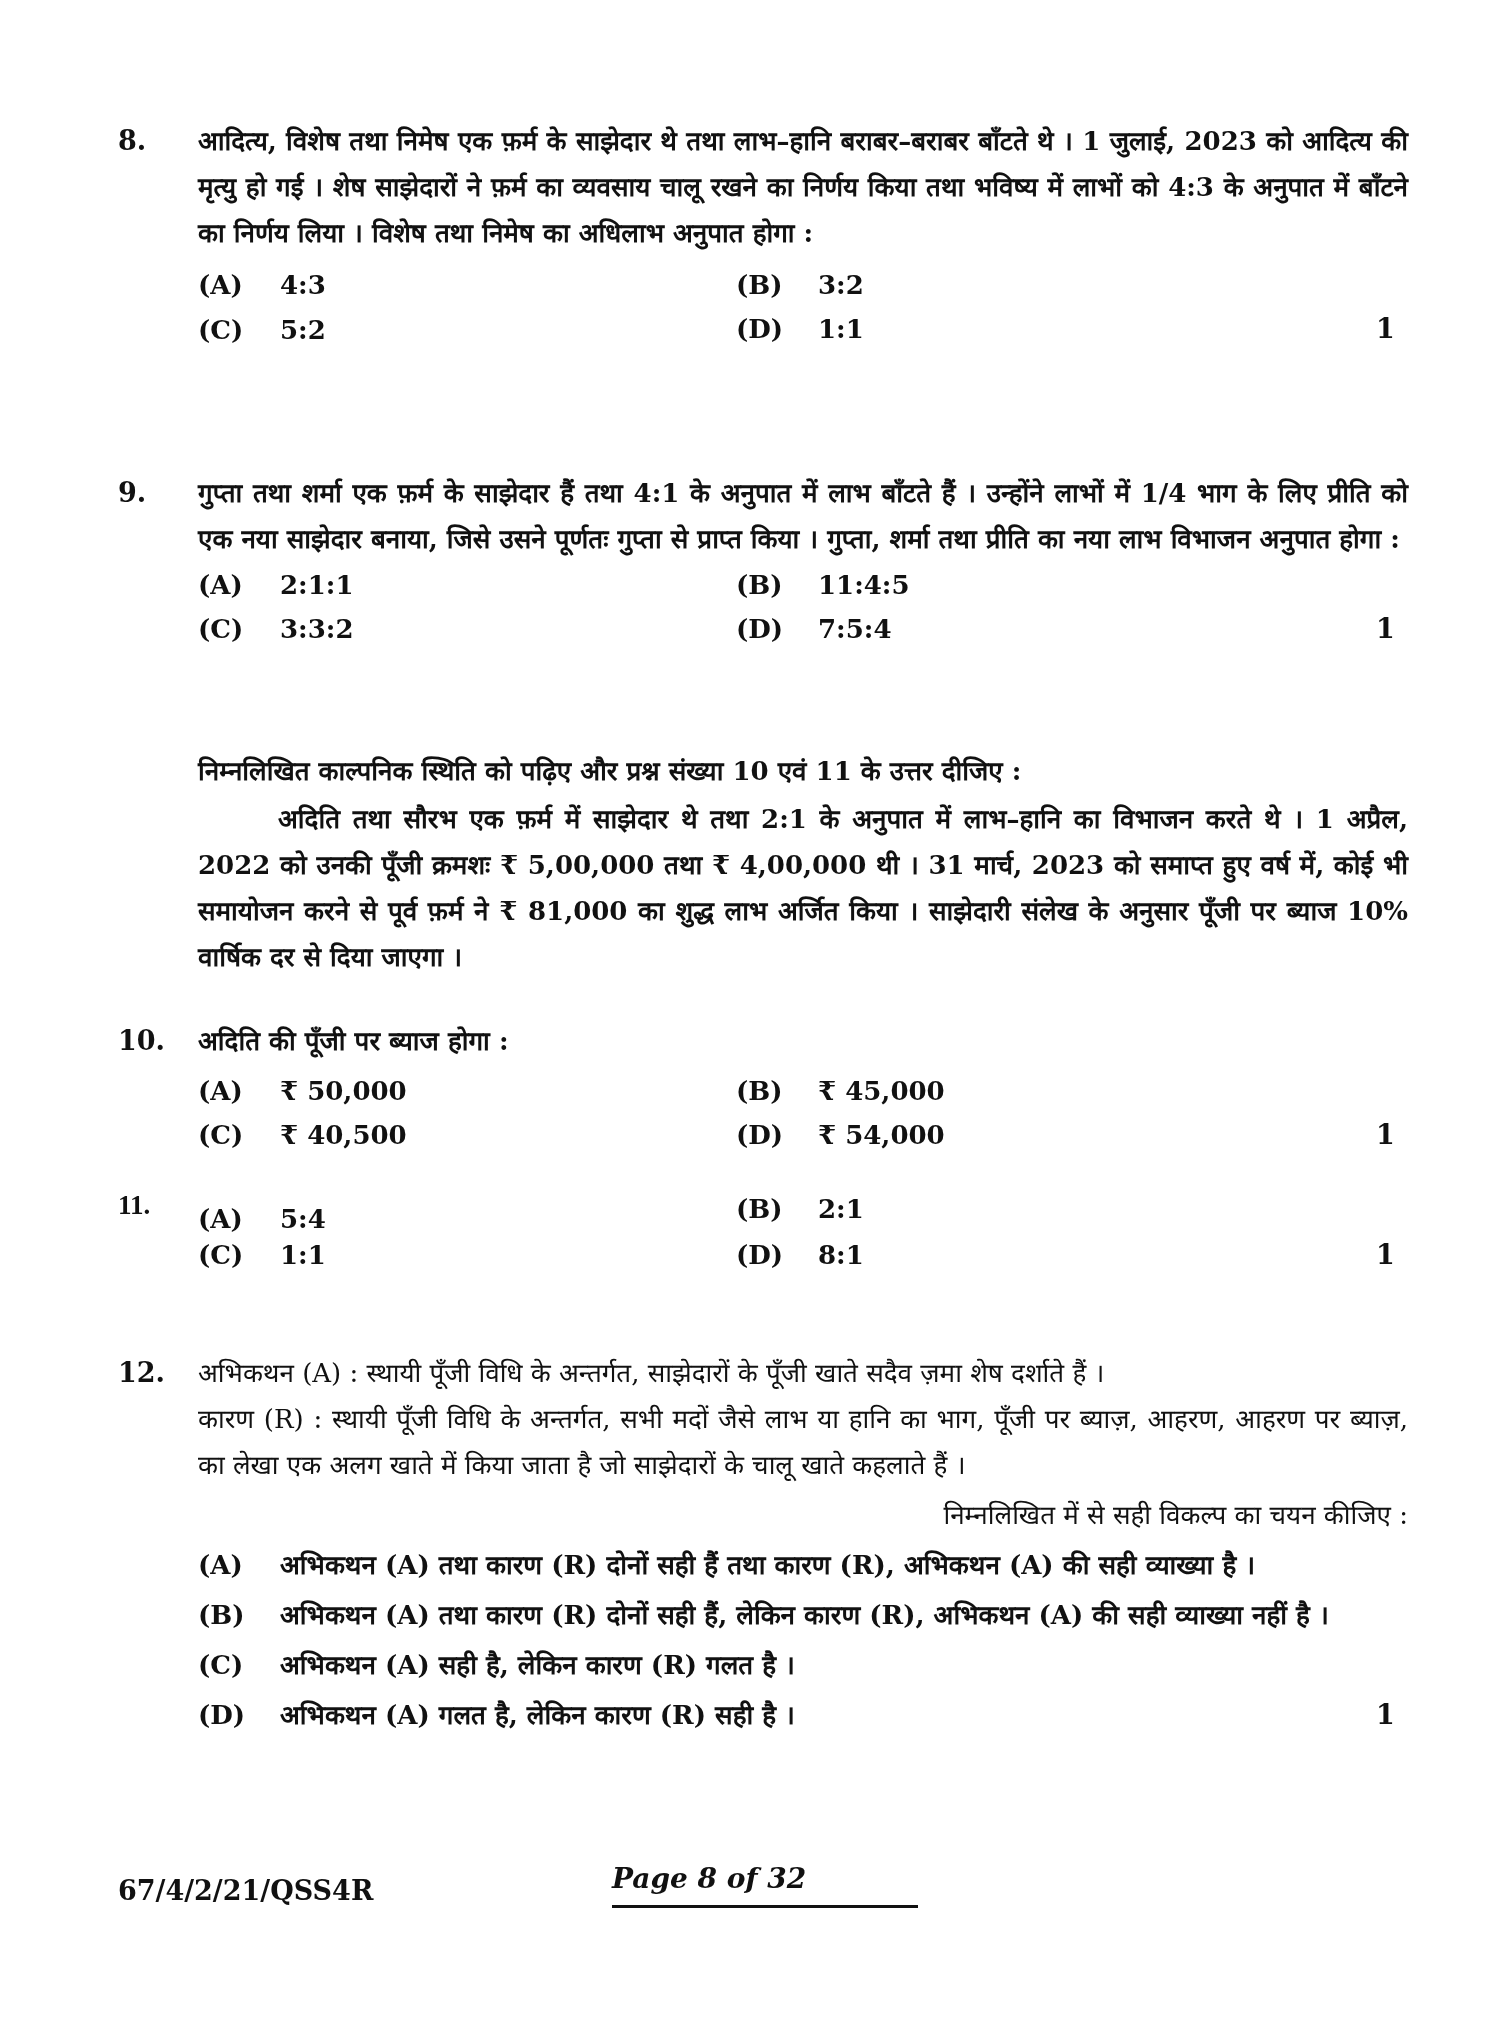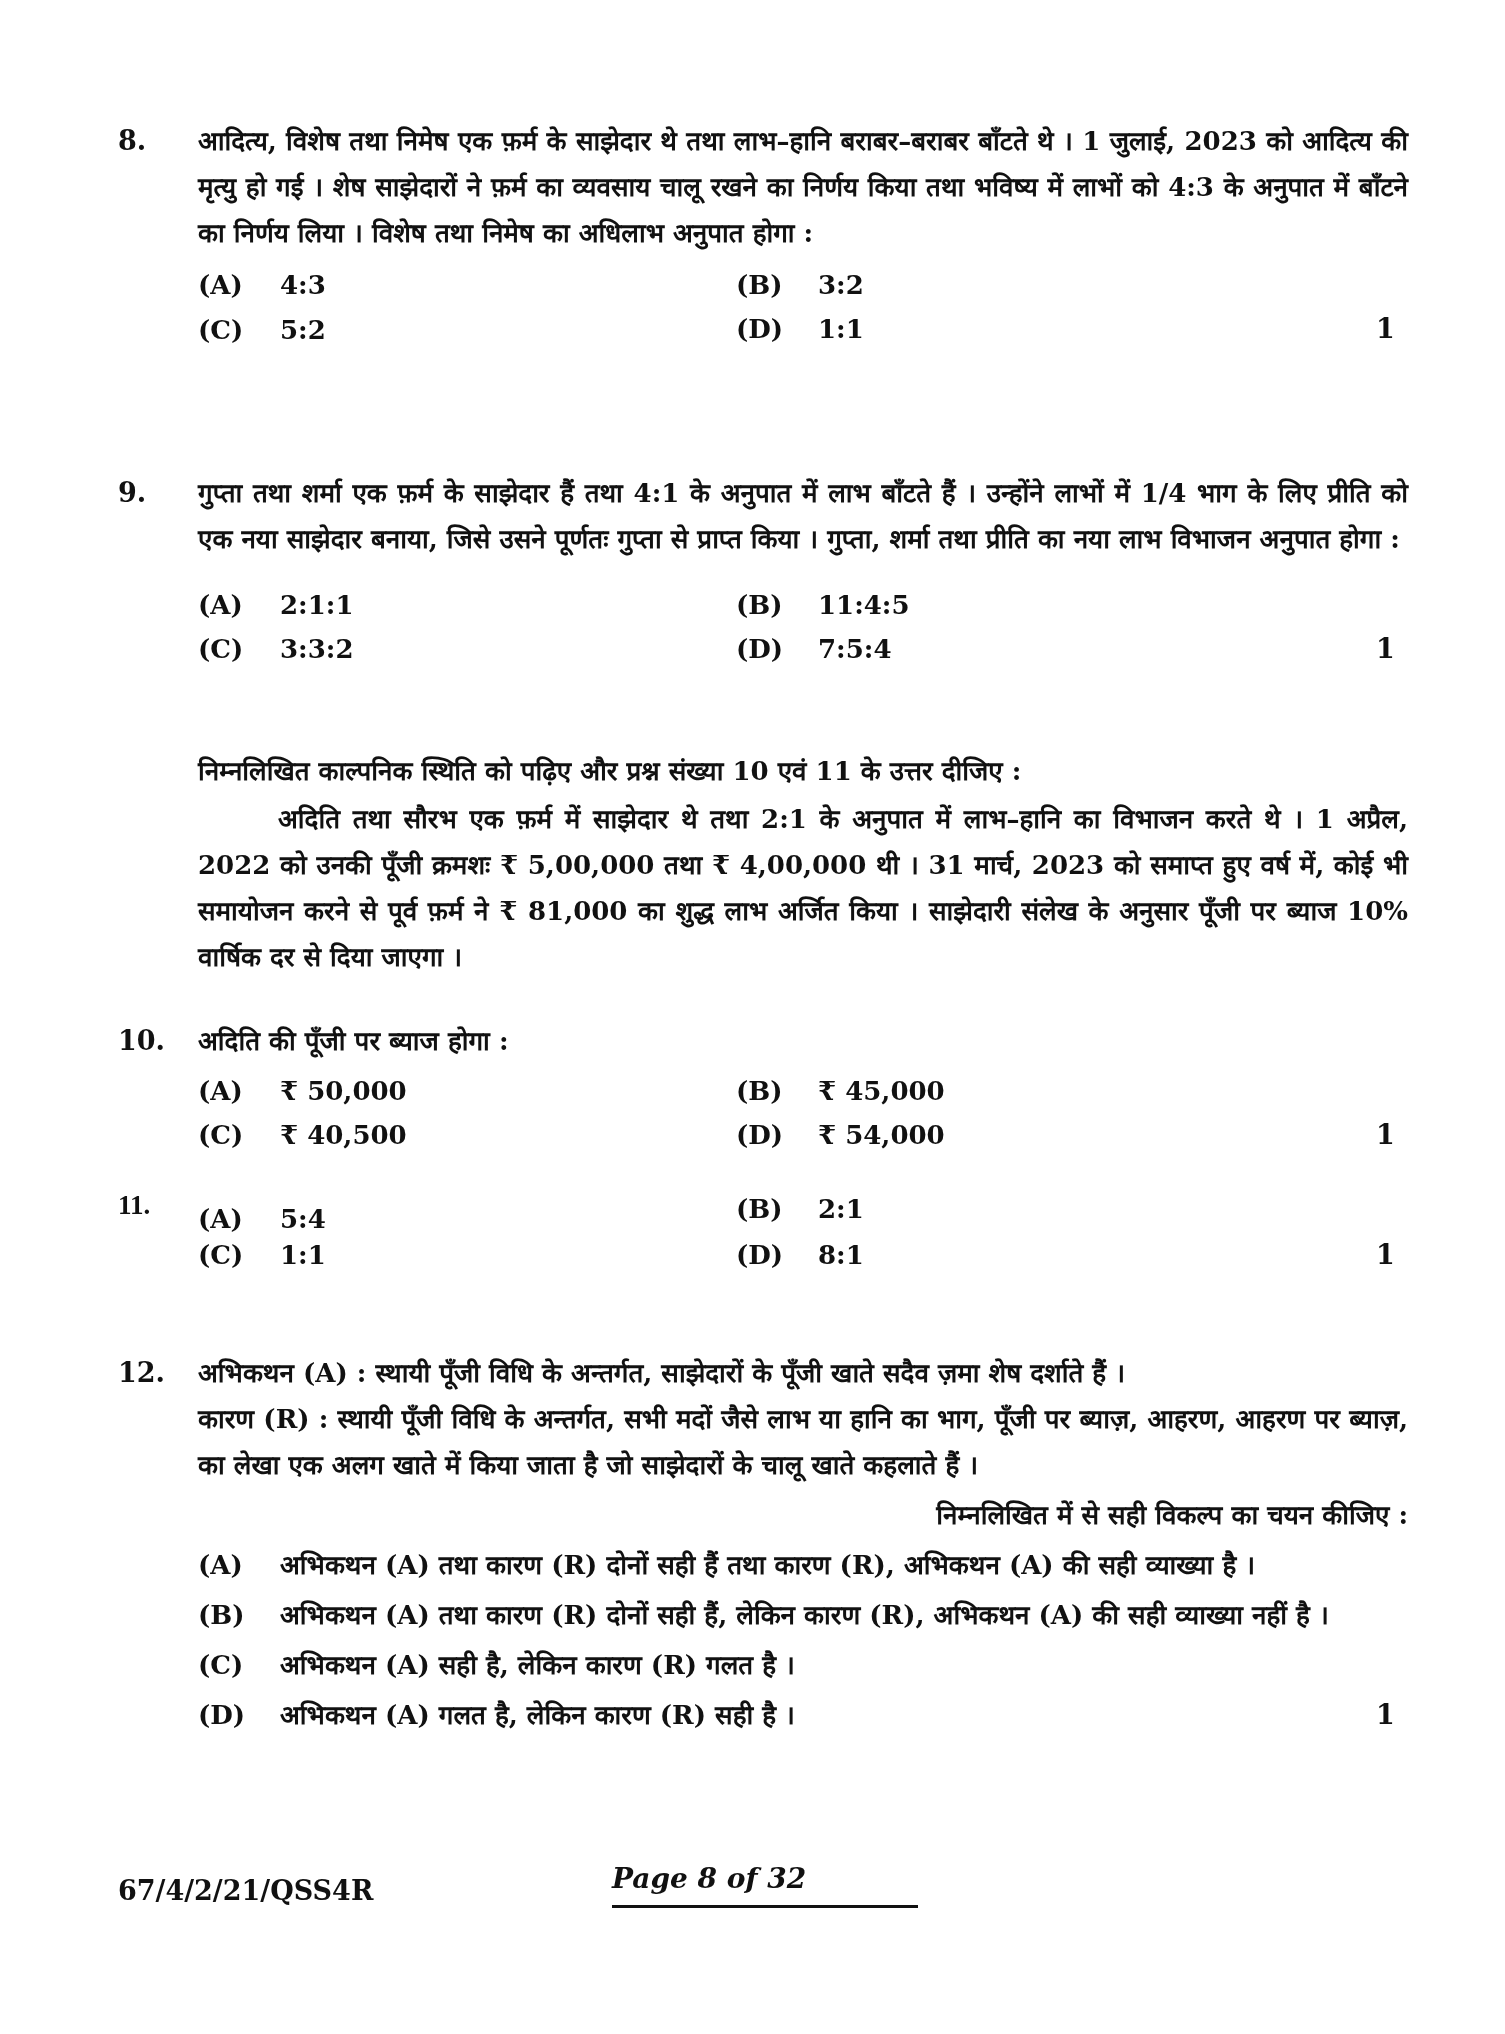--- a/index.html
+++ b/index.html
@@ -11,21 +11,21 @@
   .page { position: absolute; left: 0; top: 0; width: 1505px; height: 2034px; }
   .q { position: absolute; left: 118px; width: 1290px; }
   .qnum { position: absolute; left: 0; top: 0; font-size: 27px; font-weight: bold; }
   .qbody { margin-left: 80px; font-size: 26px; line-height: 46px; font-weight: bold; text-align: justify; width: 1210px; }
   .opts { position: relative; margin-left: 80px; height: 92px; font-size: 26px; font-weight: bold; }
   .opt { position: absolute; height: 46px; line-height: 46px; }
   .opt .lbl { display: inline-block; width: 82px; }
   .mark { position: absolute; left: 1258px; font-size: 27px; font-weight: bold; line-height: 46px; }
   .instr { position: absolute; left: 198px; width: 1210px; font-size: 26px; font-weight: bold; line-height: 46px; }
   .passage { position: absolute; left: 198px; width: 1210px; font-size: 26px; font-weight: bold; line-height: 46px; text-align: justify; text-indent: 80px; }
-  .ar { margin-left: 80px; width: 1210px; font-size: 26px; font-weight: bold; line-height: 46px; }
+  .ar { margin-left: 80px; width: 1210px; font-size: 26px; font-weight: normal; line-height: 46px; }
   .ar-opt { position: relative; margin-left: 80px; width: 1210px; font-size: 26px; font-weight: bold; line-height: 46px; }
   .ar-opt .lbl { position: absolute; left: 0; top: 0; }
   .ar-opt .txt { display: block; margin-left: 82px; text-align: justify; }
   .footer-code { position: absolute; left: 118px; top: 1875px; font-size: 27px; font-weight: bold; }
   .footer-page { position: absolute; left: 612px; top: 1862px; width: 306px; text-align: left; font-size: 28px; font-weight: bold; font-style: italic; border-bottom: 3px solid #111; padding-bottom: 10px; }
 </style>
 </head>
 <body>
 
 <div class="page">
@@ -38,21 +38,21 @@
       <div class="opt" style="left:538px;top:0;"><span class="lbl">(B)</span><span>3:2</span></div>
       <div class="opt" style="left:0;top:45px;"><span class="lbl">(C)</span><span>5:2</span></div>
       <div class="opt" style="left:538px;top:44px;"><span class="lbl">(D)</span><span>1:1</span></div>
       <span class="mark" style="top:44px;left:1178px;">1</span>
     </div>
   </div>
 
   <div class="q" style="top:470px;">
     <span class="qnum" style="line-height:46px;">9.</span>
     <div class="qbody">गुप्ता तथा शर्मा एक फ़र्म के साझेदार हैं तथा 4:1 के अनुपात में लाभ बाँटते हैं । उन्होंने लाभों में 1/4 भाग के लिए प्रीति को एक नया साझेदार बनाया, जिसे उसने पूर्णतः गुप्ता से प्राप्त किया । गुप्ता, शर्मा तथा प्रीति का नया लाभ विभाजन अनुपात होगा :</div>
-    <div class="opts" style="margin-top:20px;">
+    <div class="opts" style="margin-top:0;">
       <div class="opt" style="left:0;top:0;"><span class="lbl">(A)</span><span>2:1:1</span></div>
       <div class="opt" style="left:538px;top:0;"><span class="lbl">(B)</span><span>11:4:5</span></div>
       <div class="opt" style="left:0;top:44px;"><span class="lbl">(C)</span><span>3:3:2</span></div>
       <div class="opt" style="left:538px;top:44px;"><span class="lbl">(D)</span><span>7:5:4</span></div>
       <span class="mark" style="top:44px;left:1178px;">1</span>
     </div>
   </div>
 
   <div class="instr" style="top:748px;">निम्नलिखित काल्पनिक स्थिति को पढ़िए और प्रश्न संख्या 10 एवं 11 के उत्तर दीजिए :</div>
   <div class="passage" style="top:796px;">अदिति तथा सौरभ एक फ़र्म में साझेदार थे तथा 2:1 के अनुपात में लाभ–हानि का विभाजन करते थे । 1 अप्रैल, 2022 को उनकी पूँजी क्रमशः ₹ 5,00,000 तथा ₹ 4,00,000 थी । 31 मार्च, 2023 को समाप्त हुए वर्ष में, कोई भी समायोजन करने से पूर्व फ़र्म ने ₹ 81,000 का शुद्ध लाभ अर्जित किया । साझेदारी संलेख के अनुसार पूँजी पर ब्याज 10% वार्षिक दर से दिया जाएगा ।</div>

